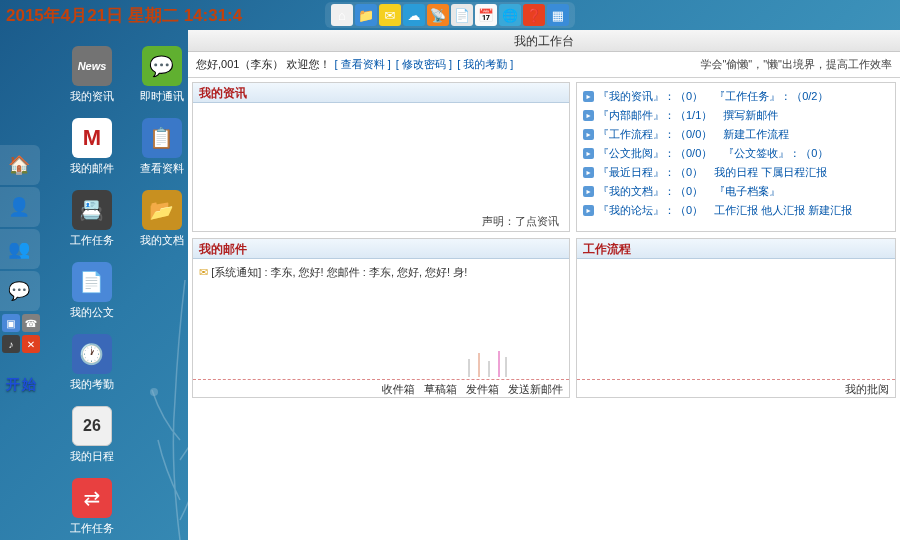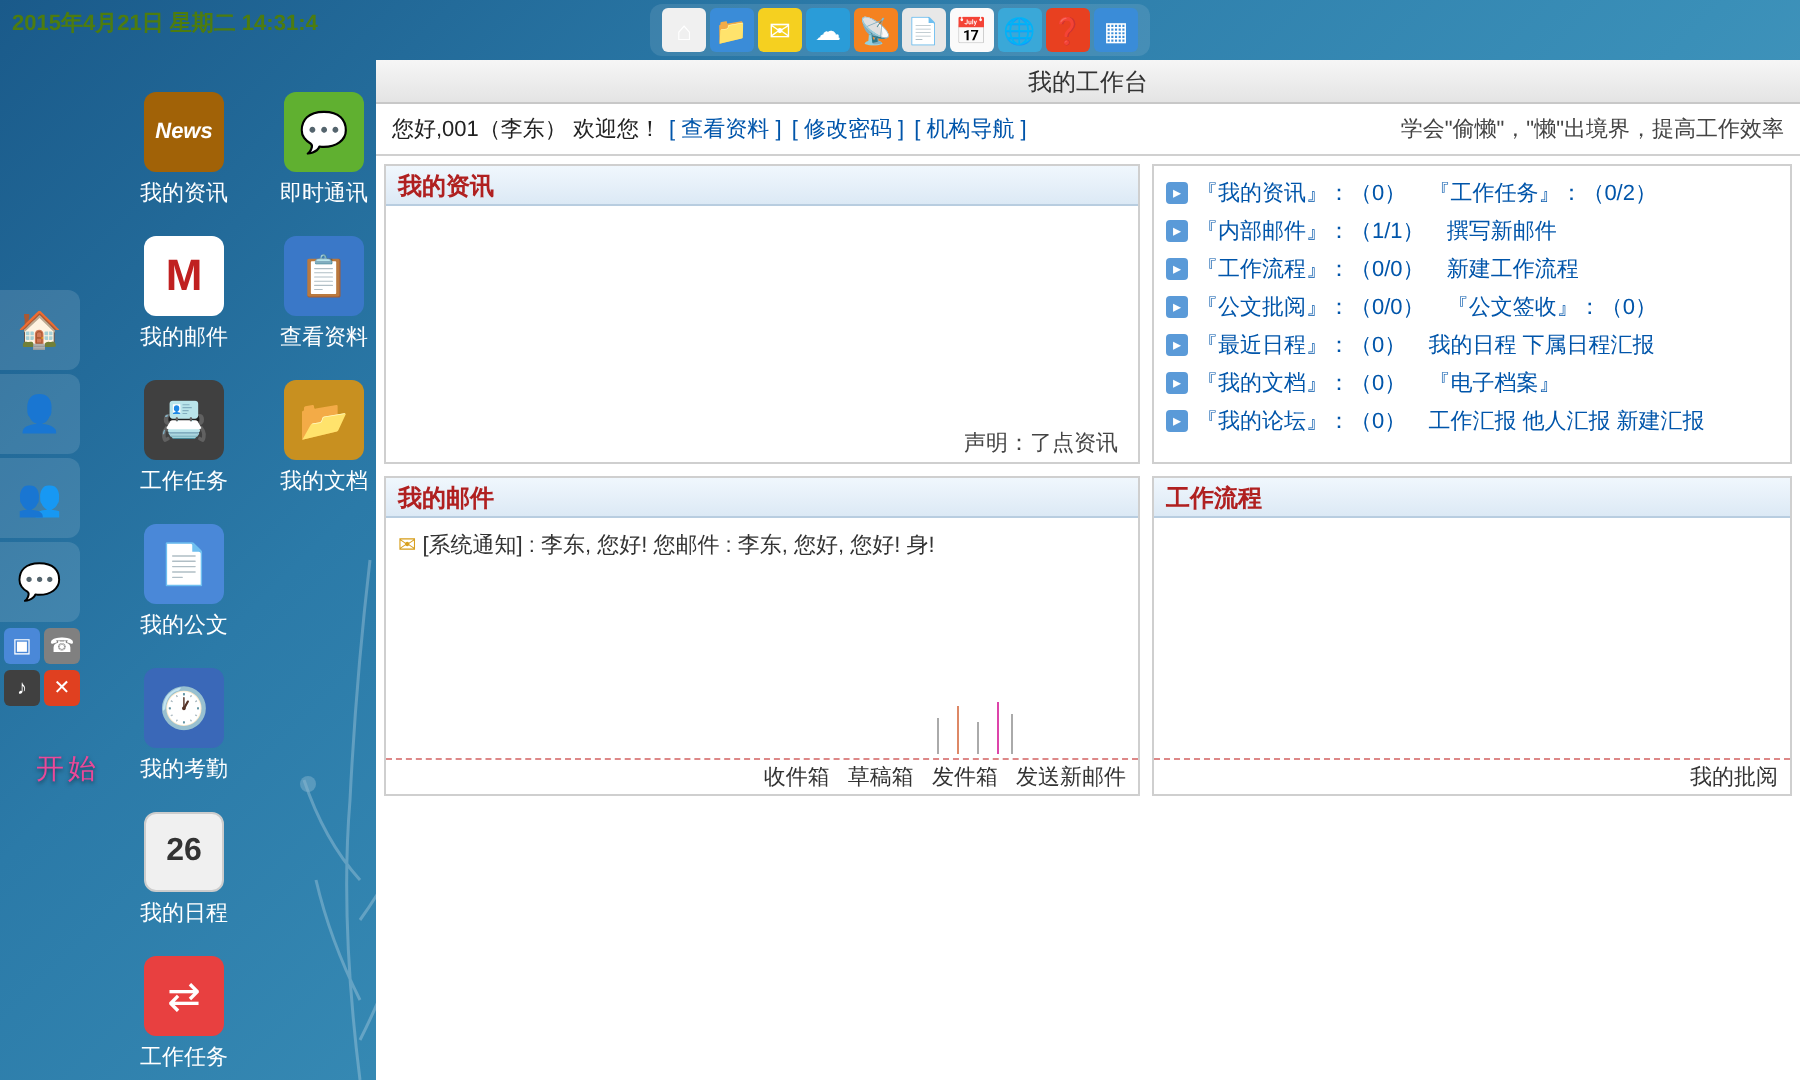--- a/index.html
+++ b/index.html
@@ -1,26 +1,26 @@
 <!DOCTYPE html>
 <html><head>
 <meta charset="utf-8">
 <style>
 * { margin: 0; padding: 0; box-sizing: border-box; font-family: "Microsoft YaHei", SimSun, sans-serif; }
 body { width: 900px; height: 540px; background: linear-gradient(135deg, #1a5a8a 0%, #2b7aa8 30%, #3a8fb8 60%, #5ba8c8 100%); overflow: hidden; position: relative; }
 .flora { position: absolute; bottom: 0; left: 140px; width: 80px; height: 280px; opacity: 0.4; pointer-events: none; }
-.datetime { position: absolute; top: 4px; left: 6px; color: #4d7c0f; font-size: 11px; font-weight: bold; }
+.datetime { position: absolute; top: 4px; left: 6px; color: #c2410c; font-size: 17px; font-weight: bold; }
 .topbar { position: absolute; top: 2px; left: 50%; transform: translateX(-50%); display: flex; gap: 2px; background: rgba(255,255,255,0.1); padding: 2px 6px; border-radius: 6px; }
 .topbar .ticon { width: 22px; height: 22px; border-radius: 3px; display: flex; align-items: center; justify-content: center; font-size: 13px; cursor: pointer; color: #fff; }
 .i-home{background:#f0f0f0;color:#444}.i-folder{background:#3a8cd8}.i-mail{background:#f5d020;color:#333}.i-sky{background:#2a9cd8}.i-rss{background:#f58220}.i-note{background:#e8e8e8;color:#666}.i-cal{background:#fafafa;color:#555}.i-globe{background:#3aa8d8}.i-help{background:#e84020}.i-grid{background:#3a8cd8}
 .leftdock { position: absolute; left: 0; top: 145px; width: 42px; }
 .leftdock .dock-item { width: 40px; height: 40px; margin-bottom: 2px; background: rgba(255,255,255,0.12); border-radius: 0 6px 6px 0; display: flex; align-items: center; justify-content: center; font-size: 18px; cursor: pointer; color:#fff; }
 .leftdock .small-row { display: flex; gap: 2px; margin-top: 3px; margin-left: 2px; }
 .leftdock .small-item { width: 18px; height: 18px; border-radius: 3px; display:flex;align-items:center;justify-content:center;font-size:10px;cursor:pointer; }
-.start { position: absolute; left: 18px; top: 376px; color: #ec4899; font-size: 14px; font-weight: normal; cursor: pointer; text-shadow: 0 1px 2px rgba(0,0,0,0.5); letter-spacing:2px; }
+.start { position: absolute; left: 6px; top: 376px; color: #1d4ed8; font-size: 14px; font-weight: bold; cursor: pointer; text-shadow: 0 1px 2px rgba(0,0,0,0.5); letter-spacing:2px; }
 .desk-icons { position: absolute; left: 66px; top: 46px; display: grid; grid-template-columns: 52px 52px; gap: 14px 18px; }
 .desk-icon { width: 52px; text-align: center; cursor: pointer; }
 .desk-icon .ibox { width: 40px; height: 40px; margin: 0 auto 3px; border-radius: 6px; display: flex; align-items: center; justify-content: center; font-size: 20px; color: #fff; }
 .desk-icon .lbl { color: #fff; font-size: 11px; }
 .workbench { position: absolute; left: 188px; top: 30px; right: 0; bottom: 0; background: #fff; border-radius: 4px 0 0 0; display: flex; flex-direction: column; }
 .wb-title { height: 22px; background: linear-gradient(#f6f6f6,#e4e4e4); border-bottom: 1px solid #c8c8c8; padding: 0 8px; font-size: 12px; line-height: 22px; color: #333; text-align: center; }
 .wb-greet { height: 26px; border-bottom: 1px solid #d0d0d0; display: flex; align-items: center; padding: 0 8px; font-size: 11px; }
 .wb-greet .gl { color: #222; }
 .wb-greet .gr { margin-left: auto; color: #444; }
 .wb-greet a { color: #0055aa; margin: 0 1px; cursor: pointer; }
@@ -78,21 +78,21 @@
   <div class="small-row">
     <div class="small-item" style="background: rgb(64, 64, 64); color: rgb(255, 255, 255);">♪</div>
     <div class="small-item" style="background: rgb(224, 64, 32); color: rgb(255, 255, 255);">✕</div>
   </div>
 </div>
 
 <div class="start">开始</div>
 
 <div class="desk-icons">
     <div class="desk-icon">
-      <div class="ibox" style="background: #a16207; font-size: 11px; font-weight: bold; font-style: italic;">News</div>
+      <div class="ibox" style="background: #737373; font-size: 11px; font-weight: bold; font-style: italic;">News</div>
       <div class="lbl">我的资讯</div>
     </div>
     <div class="desk-icon">
       <div class="ibox" style="background: rgb(96, 176, 48);">💬</div>
       <div class="lbl">即时通讯</div>
     </div>
     <div class="desk-icon">
       <div class="ibox" style="background: rgb(255, 255, 255); color: rgb(192, 32, 32); font-weight: bold; font-size: 22px;">M</div>
       <div class="lbl">我的邮件</div>
     </div>
@@ -129,21 +129,21 @@
     </div>
   </div>
 
 <div class="workbench">
   <div class="wb-title">我的工作台</div>
   <div class="wb-greet">
     <span class="gl">
       <span>您好,001（李东） 欢迎您！</span>
       <a>[ 查看资料 ]</a>
       <a>[ 修改密码 ]</a>
-      <a>[ 机构导航 ]</a>
+      <a>[ 我的考勤 ]</a>
     </span>
     <span class="gr">学会"偷懒"，"懒"出境界，提高工作效率</span>
   </div>
   <div class="wb-body">
     <div class="panel p-news">
       <div class="ph">我的资讯</div>
       <div class="pb">
         <div class="news-foot-note">声明：了点资讯</div>
       </div>
     </div>

